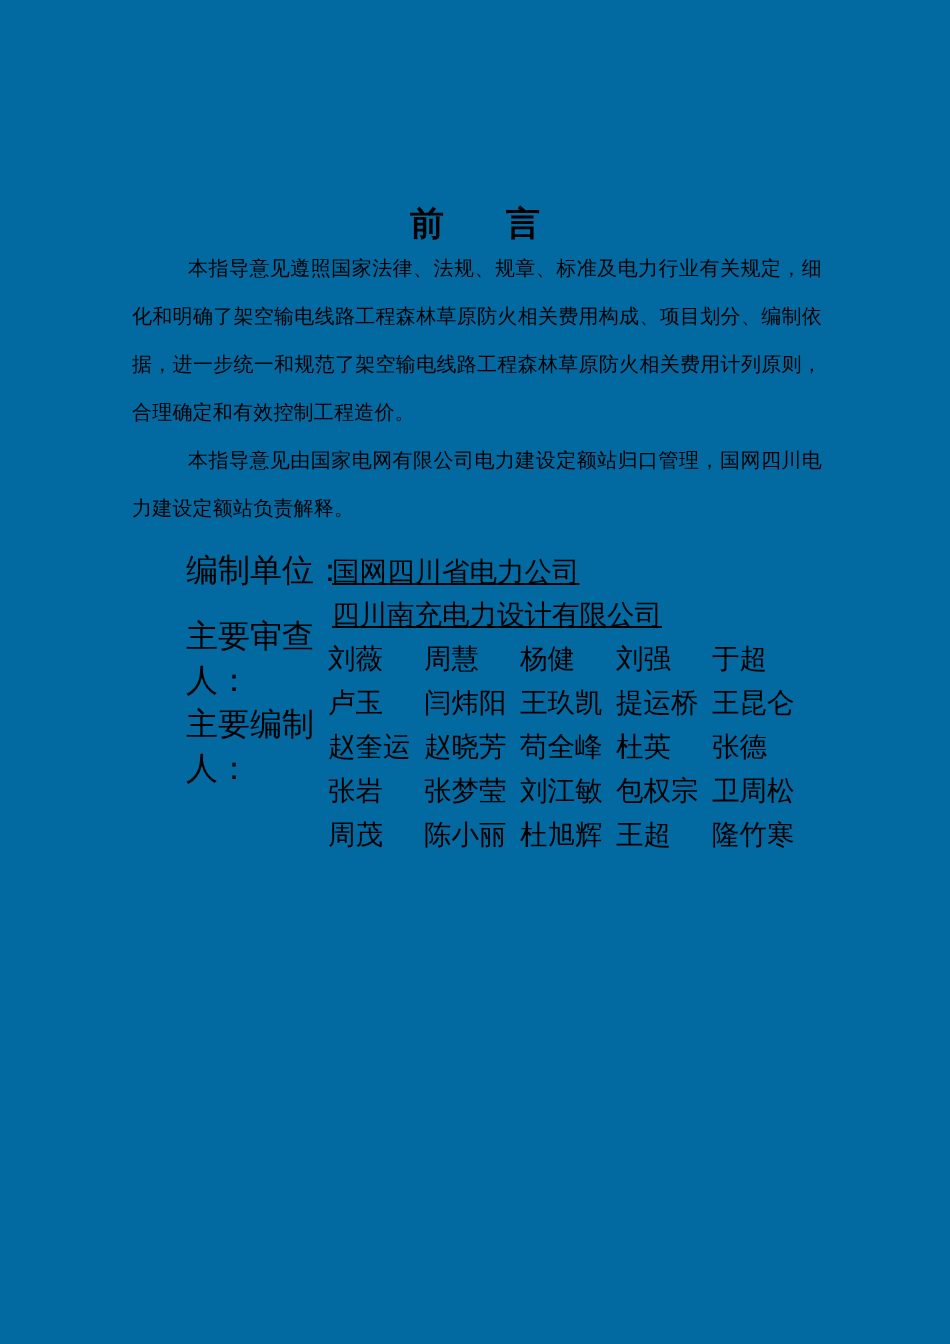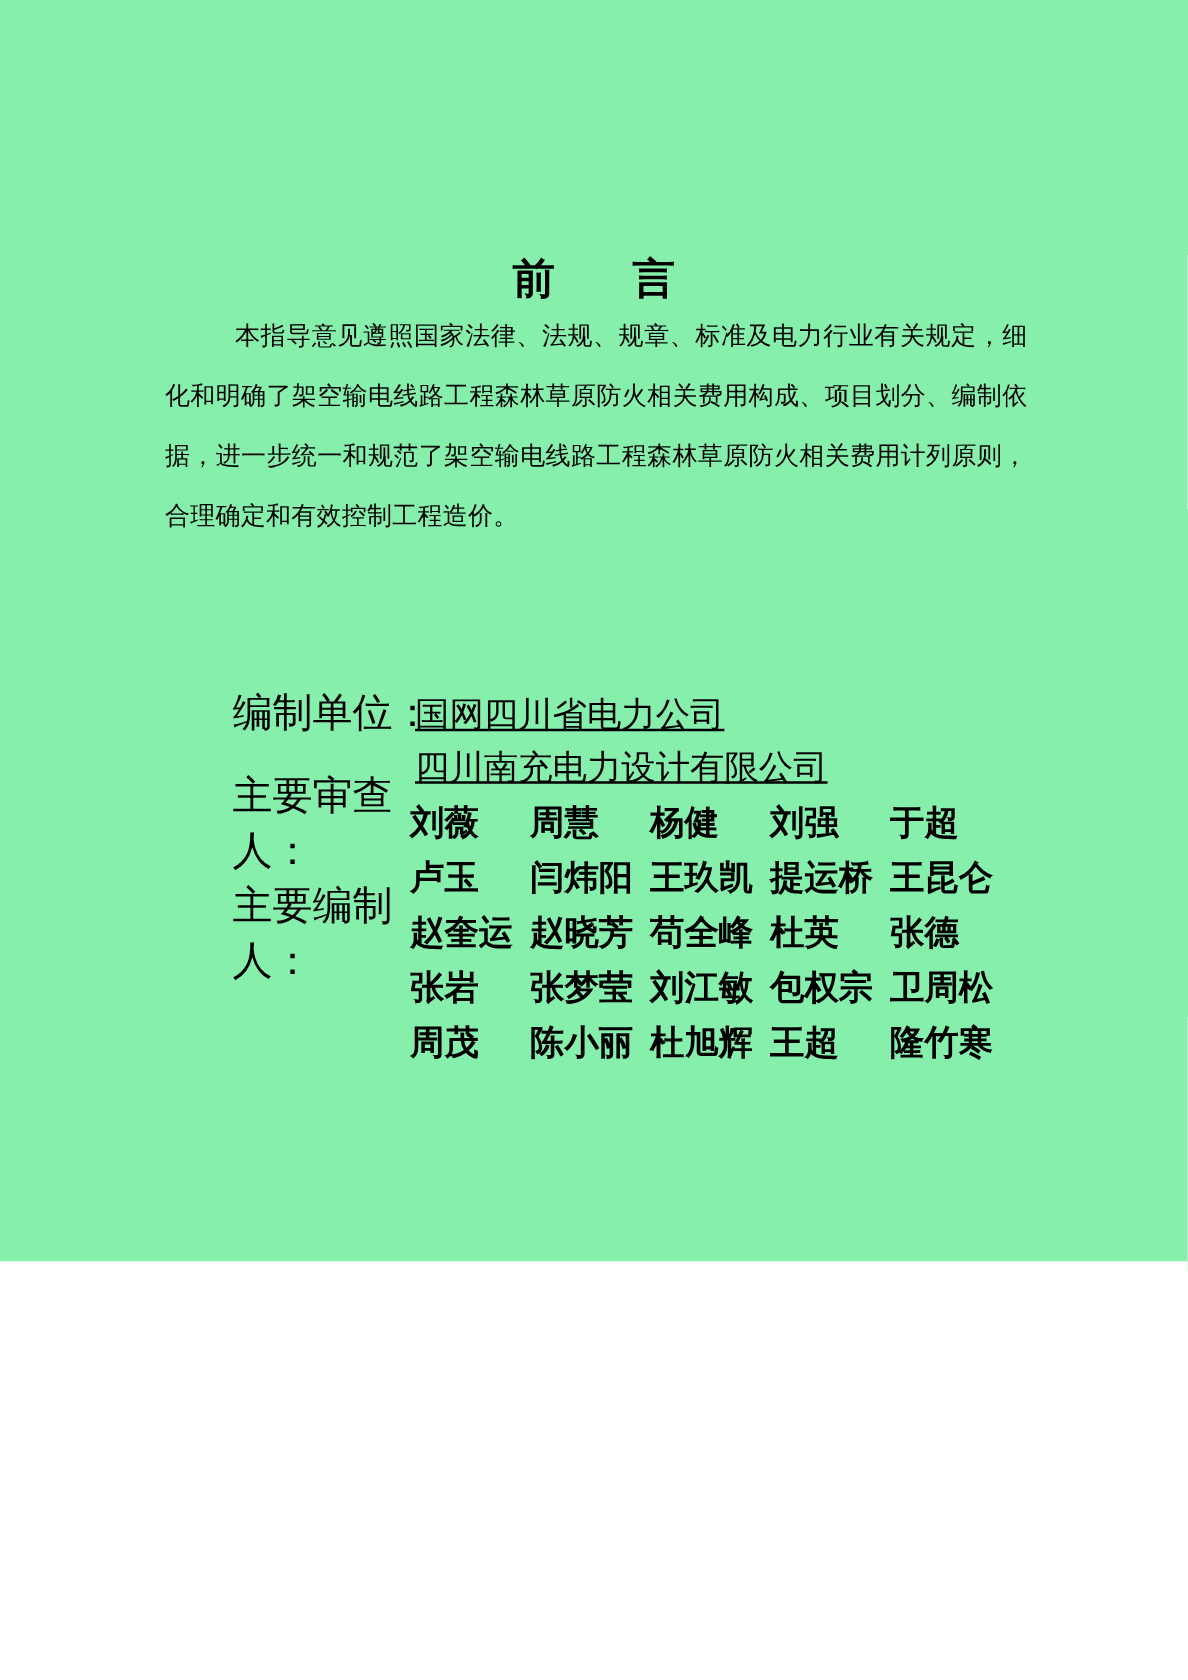--- a/index.html
+++ b/index.html
@@ -14,22 +14,22 @@
     font-family: "DejaVu Serif", "Liberation Serif", serif;
     color: #000000;
     overflow: hidden;
   }
 
   .page {
     position: absolute;
     left: 0;
     top: 0;
     width: 950px;
-    height: 1009px;
-    background: #86efac;
+    height: 1344px;
+    background: #0369a1;
   }
 
   
   .doc-title {
     position: absolute;
     left: 0;
     top: 178px;
     width: 950px;
     text-align: center;
     font-size: 34px;
@@ -110,21 +110,20 @@
   }
 
   .name-cell {
     flex: 0 0 96px;
     width: 96px;
     text-align: justify;
     text-align-last: justify;
     font-size: 27.5px;
     box-sizing: border-box;
     padding-right: 0;
-    font-weight: bold;
   }
 
   .name-cell > span {
     display: inline-block;
   }
 
   
   .name-cell.n2 {
     letter-spacing: 0;
   }
@@ -141,20 +140,21 @@
 </style>
 </head>
 <body>
 
 <div class="page">
 
   <h1 class="doc-title">前　言</h1>
 
   <div class="body-block">
     <p class="para">本指导意见遵照国家法律、法规、规章、标准及电力行业有关规定，细化和明确了架空输电线路工程森林草原防火相关费用构成、项目划分、编制依据，进一步统一和规范了架空输电线路工程森林草原防火相关费用计列原则，合理确定和有效控制工程造价。</p>
+    <p class="para">本指导意见由国家电网有限公司电力建设定额站归口管理，国网四川电力建设定额站负责解释。</p>
   </div>
 
   <div class="credits">
 
     <div class="credit-row">
       <span class="credit-label">编制单位：</span>
       <span class="credit-value">国网四川省电力公司</span>
     </div>
     <div class="credit-row">
       <span class="credit-label"></span>

